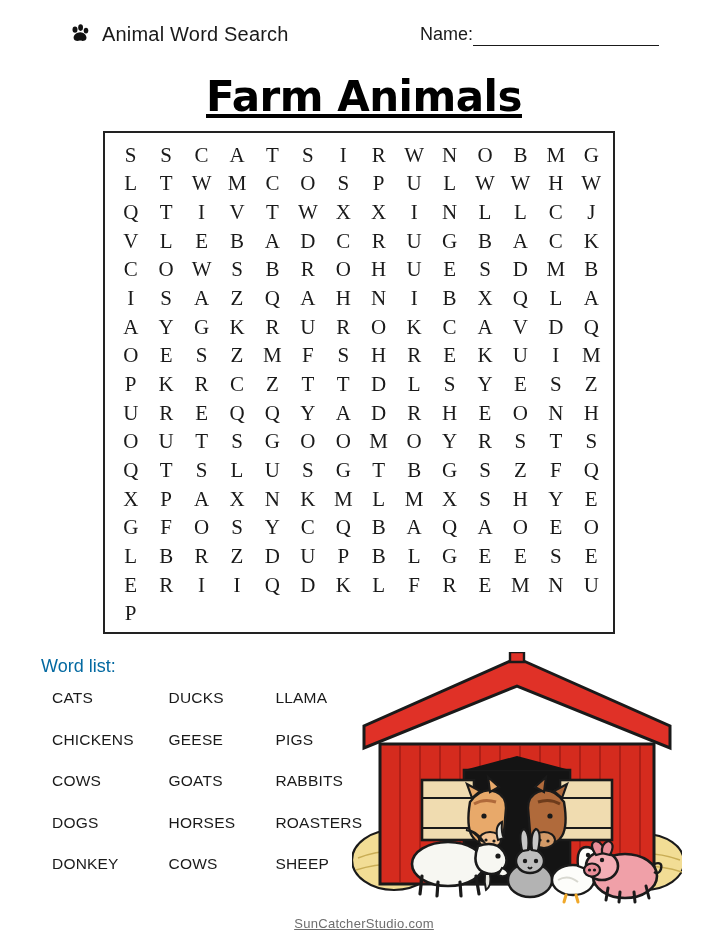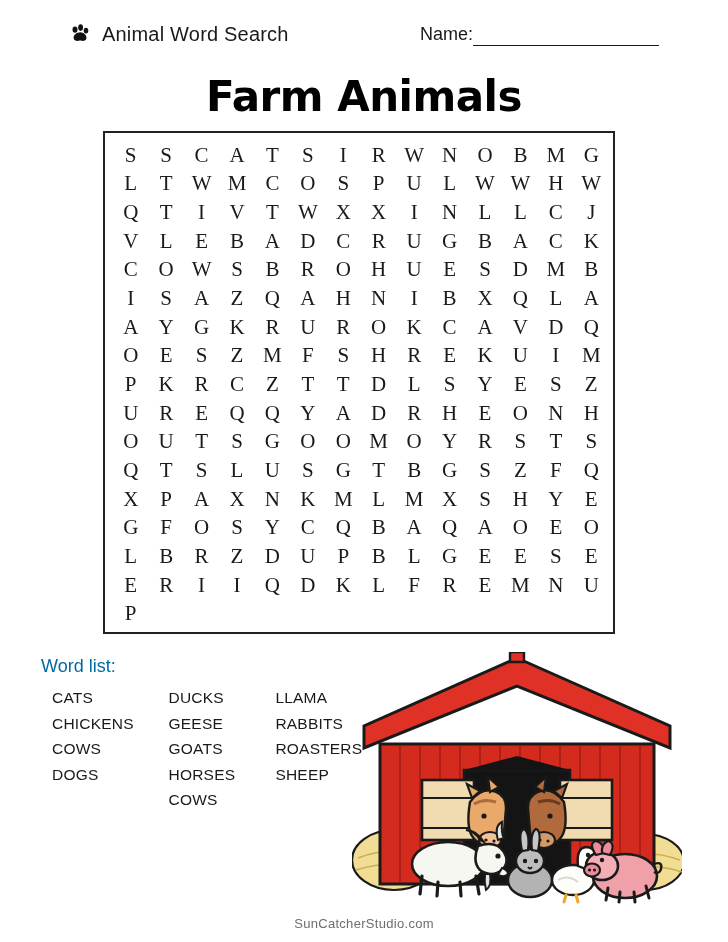--- a/index.html
+++ b/index.html
@@ -69,20 +69,21 @@
     position: absolute;
     top: 72px;
     left: 0;
     width: 728px;
     text-align: center;
     font-family: "DejaVu Sans", sans-serif;
     font-weight: bold;
     font-size: 42px;
     letter-spacing: -0.5px;
     color: #000000;
+    text-decoration: underline;
   }
 
   
   .grid-box {
     position: absolute;
     left: 103px;
     top: 131px;
     width: 512px;
     height: 503px;
     border: 2.2px solid #222222;
@@ -123,21 +124,21 @@
     position: absolute;
     left: 52px;
     top: 685px;
     width: 340px;
     display: flex;
     gap: 0px;
   }
   .word-col {
     display: flex;
     flex-direction: column;
-    gap: 0px;
+    gap: 16px;
   }
   .word-col.c1 { width: 120px; }
   .word-col.c2 { width: 110px; }
   .word-col.c3 { width: 120px; }
   .word-item {
     font-family: "Liberation Sans", sans-serif;
     font-size: 15.5px;
     line-height: 25.5px;
     color: #1a1a1a;
     letter-spacing: 0.2px;
@@ -157,20 +158,21 @@
   .footer {
     position: absolute;
     top: 916px;
     left: 0;
     width: 728px;
     text-align: center;
     font-family: "Liberation Sans", sans-serif;
     font-size: 13px;
     color: #6e6e6e;
     letter-spacing: 0.3px;
+    text-decoration: underline;
   }
 </style>
 </head>
 <body>
 
 <div class="header">
   <div class="header-left">
     <span class="paw-icon">
       <svg viewBox="0 0 24 24" width="24" height="24" aria-hidden="true">
         <ellipse cx="7.0" cy="7.6" rx="2.5" ry="3.2" fill="#111"></ellipse>
@@ -419,30 +421,32 @@
     </div>
 </div>
 
 <div class="wordlist-heading">Word list:</div>
 <div class="wordlist" id="word-list">
     <div class="word-col c1">
       <div class="word-item">CATS</div>
       <div class="word-item">CHICKENS</div>
       <div class="word-item">COWS</div>
       <div class="word-item">DOGS</div>
+      <div class="word-item">DONKEY</div>
     </div>
     <div class="word-col c2">
       <div class="word-item">DUCKS</div>
       <div class="word-item">GEESE</div>
       <div class="word-item">GOATS</div>
       <div class="word-item">HORSES</div>
       <div class="word-item">COWS</div>
     </div>
     <div class="word-col c3">
       <div class="word-item">LLAMA</div>
+      <div class="word-item">PIGS</div>
       <div class="word-item">RABBITS</div>
       <div class="word-item">ROASTERS</div>
       <div class="word-item">SHEEP</div>
     </div>
   </div>
 
 <div class="illustration">
   <svg viewBox="0 0 330 252" width="330" height="252" aria-hidden="true">
 
     <g>

